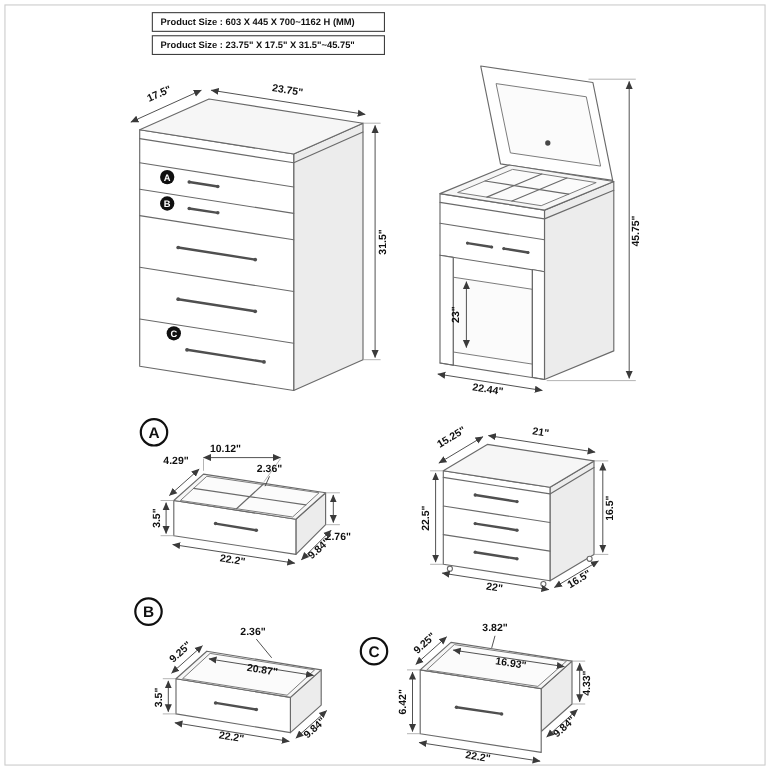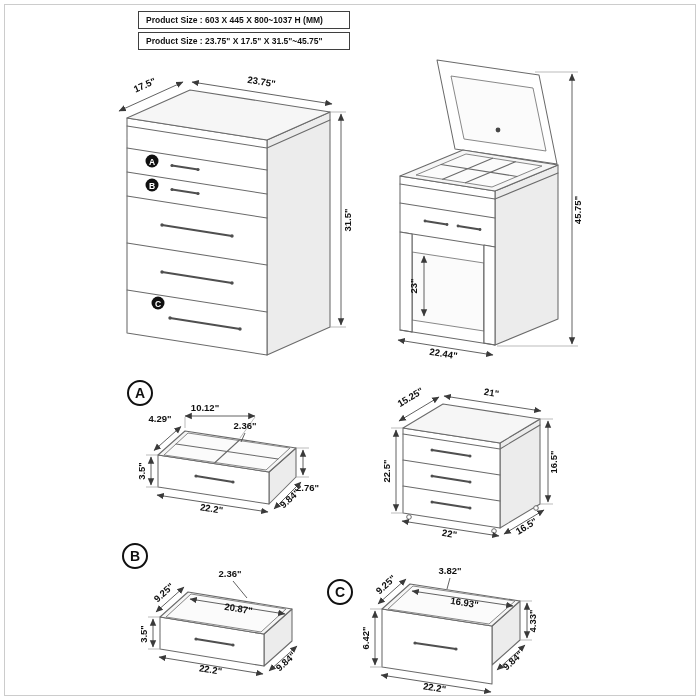--- a/index.html
+++ b/index.html
@@ -258,18 +258,18 @@
       <line class="dim" x1="527" y1="603" x2="527" y2="638" marker-start="url(#ah)" marker-end="url(#ah)"></line>
       <text class="dimtxt" transform="translate(536,621) rotate(-90)">4.33"</text>
       <line class="dim" x1="381" y1="675" x2="491" y2="692" marker-start="url(#ah)" marker-end="url(#ah)"></line>
       <text class="dimtxt" transform="translate(434,691) rotate(9)">22.2"</text>
       <line class="dim" x1="497" y1="670" x2="525" y2="645" marker-start="url(#ah)" marker-end="url(#ah)"></line>
       <text class="dimtxt" transform="translate(515,663) rotate(-42)">9.84"</text>
     </g>
   </svg>
 
   <div class="sizebox-wrap">
-    <div class="sizebox">Product Size : 603 X 445 X 800~1037 H (MM)</div>
+    <div class="sizebox">Product Size : 603 X 445 X 700~1162 H (MM)</div>
     <div class="sizebox">Product Size : 23.75" X 17.5" X 31.5"~45.75"</div>
   </div>
 
   <div class="frame"></div>
 </div>
 
 </body></html>

